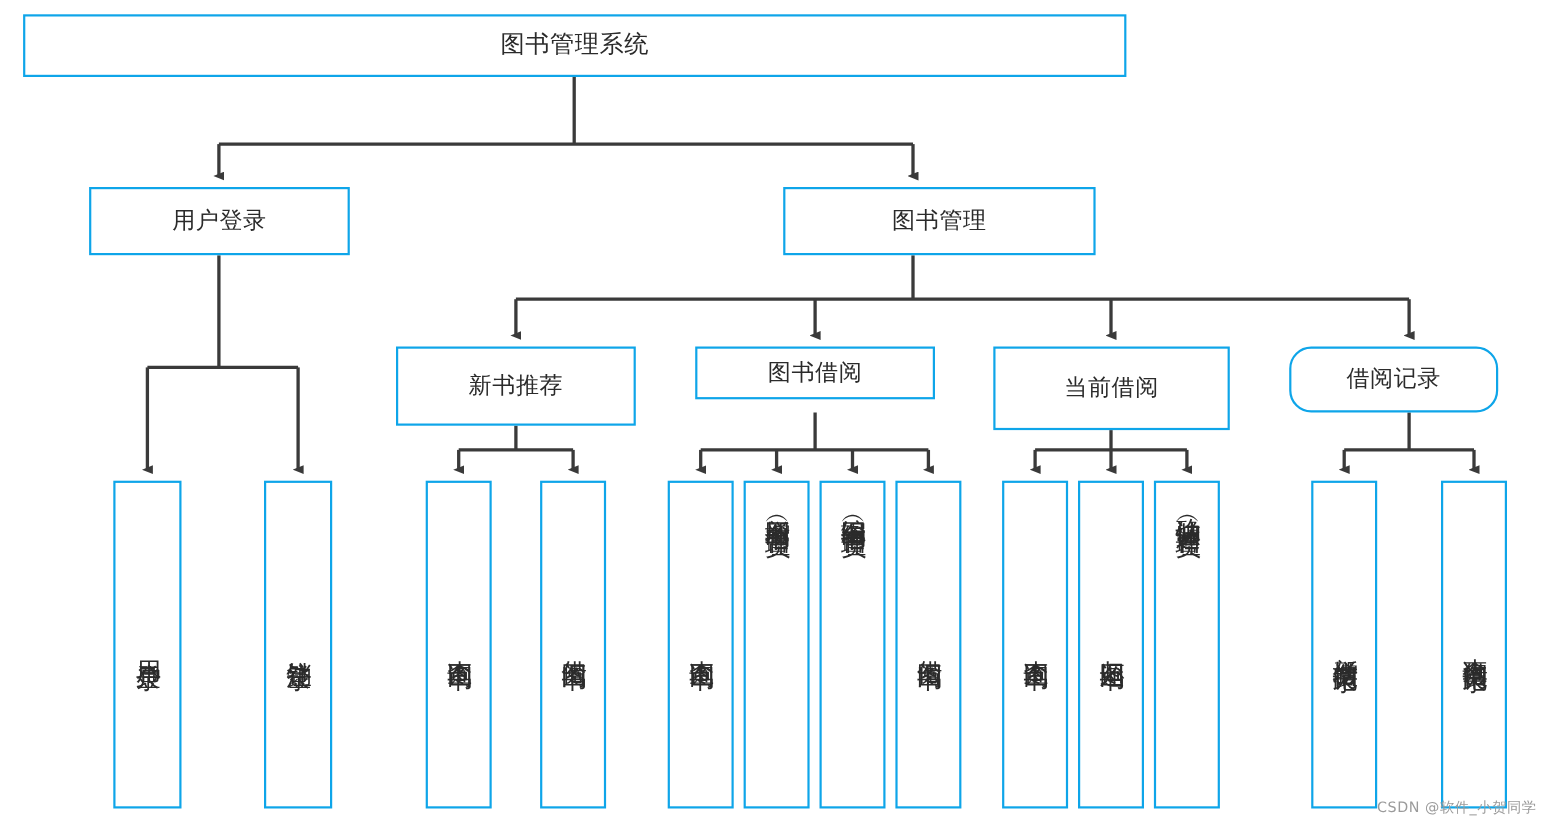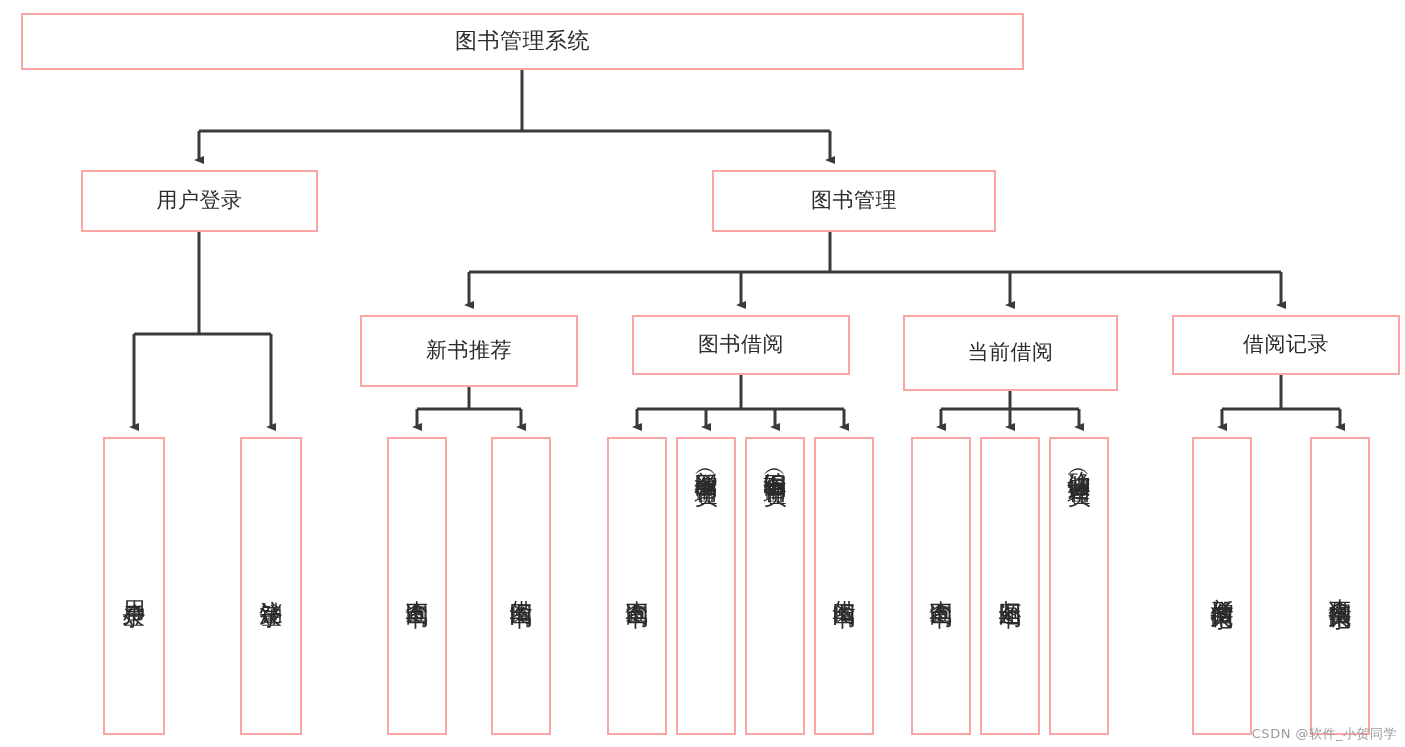--- a/index.html
+++ b/index.html
@@ -20,21 +20,21 @@
   #edges {
     position: absolute;
     left: 0;
     top: 0;
     width: 1405px;
     height: 747px;
   }
   .node {
     position: absolute;
     box-sizing: border-box;
-    border: 2px solid #fca5a5;
+    border: 2px solid #0ea5e9;
     background: #ffffff;
     display: flex;
     align-items: center;
     justify-content: center;
     color: #2b2b2b;
   }
   .node-label {
     display: block;
     white-space: nowrap;
     letter-spacing: 0.5px;
@@ -136,29 +136,29 @@
   </div>
 
   <div class="node horizontal" style="left:712px; top:170px; width:284px; height:62px;">
     <span class="node-label">图书管理</span>
   </div>
 
   <div class="node horizontal" style="left:360px; top:315px; width:218px; height:72px;">
     <span class="node-label">新书推荐</span>
   </div>
 
-  <div class="node horizontal" style="left:632px; top:315px; width:218px; height:60px;">
+  <div class="node horizontal" style="left:632px; top:315px; width:218px; height:48px;">
     <span class="node-label">图书借阅</span>
   </div>
 
   <div class="node horizontal" style="left:903px; top:315px; width:215px; height:76px;">
     <span class="node-label">当前借阅</span>
   </div>
 
-  <div class="node horizontal" style="left:1172px; top:315px; width:228px; height:60px;">
+  <div class="node horizontal" style="left:1172px; top:315px; width:190px; height:60px;border-radius:20px;">
     <span class="node-label">借阅记录</span>
   </div>
 
   <div class="node vertical centered" style="left:103px; top:437px; width:62px; height:298px;">
     <span class="node-label">用户登录</span>
   </div>
 
   <div class="node vertical centered" style="left:240px; top:437px; width:62px; height:298px;">
     <span class="node-label">注销登录</span>
   </div>

